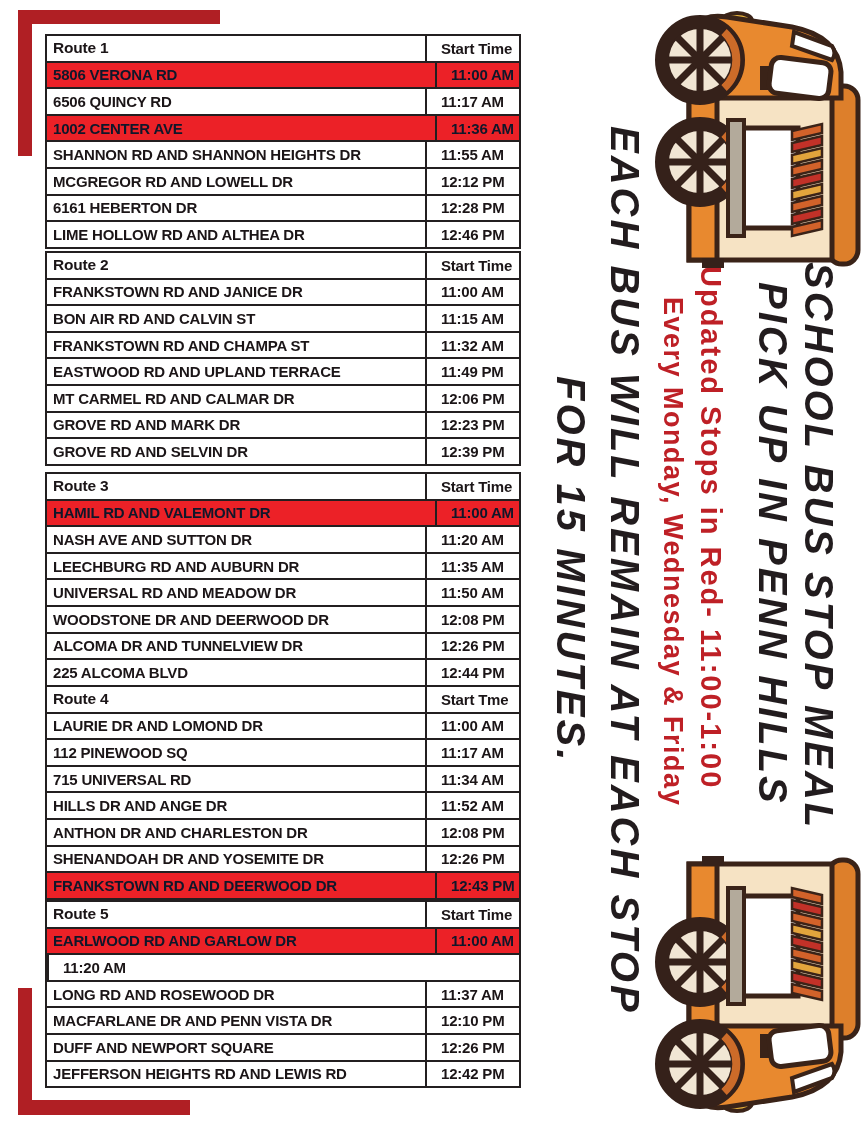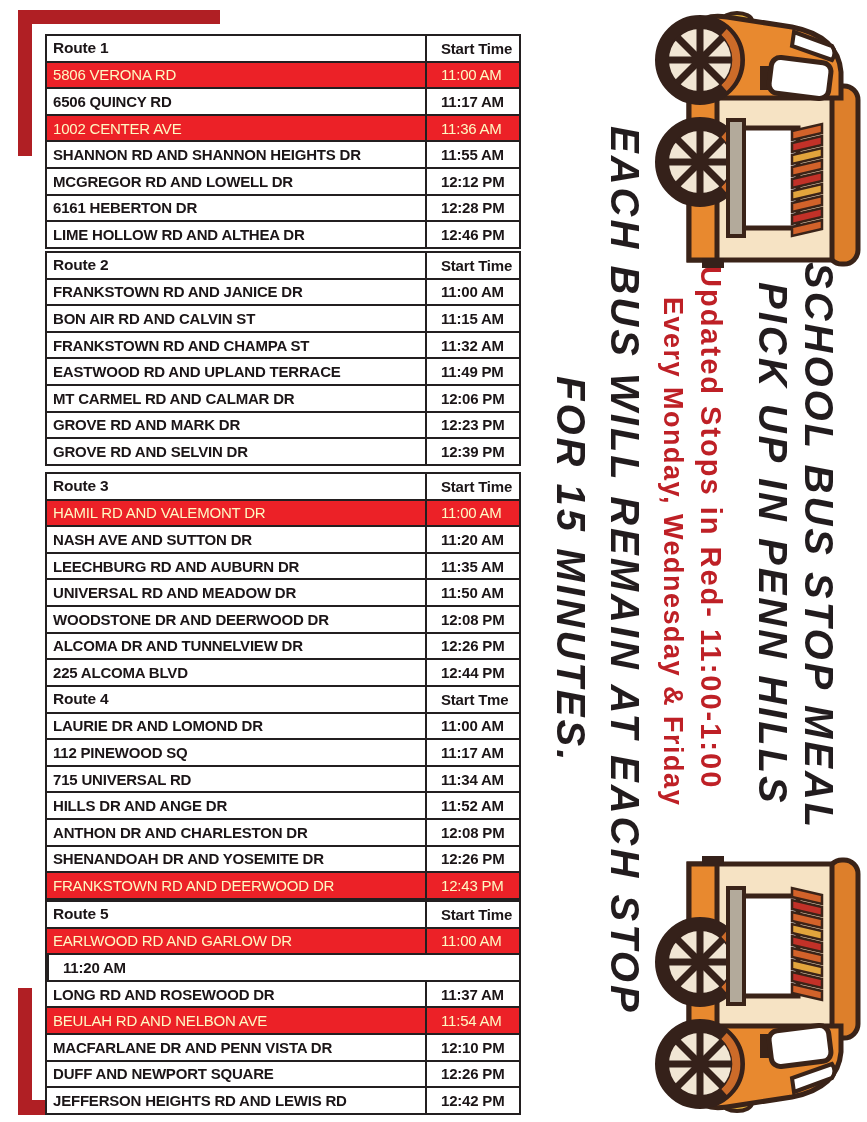--- a/index.html
+++ b/index.html
@@ -15,21 +15,21 @@
 
   
   .route-table{position:absolute;left:45px;width:476px;border:2px solid #231F20;background:#fff;box-sizing:border-box;}
   .t-row{display:flex;height:24.6px;border-top:2px solid #231F20;align-items:stretch;
          font-weight:bold;font-size:15px;color:#1b1517;letter-spacing:-0.2px;}
   .t-row:first-child{border-top:none;border-radius:11px;}
   .loc{flex:0 0 378px;box-sizing:border-box;padding-left:6px;display:flex;align-items:center;
        white-space:nowrap;overflow:hidden;}
   .time{flex:1;box-sizing:border-box;border-left:2px solid #231F20;padding-left:14px;display:flex;align-items:center;white-space:nowrap;}
   .t-head .loc{font-size:15.5px;}
-  .t-row.hl{background:#EC2127;color:#fef9c3;font-weight:normal;}
+  .t-row.hl{background:#EC2127;color:#0f172a;font-weight:bold;gap:10px;}
 
   
   .vtext{position:absolute;white-space:nowrap;transform:rotate(90deg);transform-origin:0 0;line-height:1.05;}
   .marker{font-weight:800;font-style:italic;font-size:40px;color:#221c1e;letter-spacing:3px;}
   .redline{font-weight:bold;color:#BE2026;}
   .red1{font-size:29px;letter-spacing:2px;}
   .red2{font-size:27px;letter-spacing:1.5px;}
   .mk-small{font-size:40px;}
 
   .bus{position:absolute;left:642px;top:10px;width:225px;height:258px;}
@@ -191,24 +191,20 @@
         <div class="t-row hl">
           <div class="loc">EARLWOOD RD AND GARLOW DR</div>
           <div class="time">11:00 AM</div>
         </div>
         <div class="t-row">
           <div class="time">11:20 AM</div>
         </div>
         <div class="t-row">
           <div class="loc">LONG RD AND ROSEWOOD DR</div>
           <div class="time">11:37 AM</div>
-        </div>
-        <div class="t-row hl">
-          <div class="loc">BEULAH RD AND NELBON AVE</div>
-          <div class="time">11:54 AM</div>
         </div>
         <div class="t-row">
           <div class="loc">MACFARLANE DR AND PENN VISTA DR</div>
           <div class="time">12:10 PM</div>
         </div>
         <div class="t-row">
           <div class="loc">DUFF AND NEWPORT SQUARE</div>
           <div class="time">12:26 PM</div>
         </div>
         <div class="t-row">

